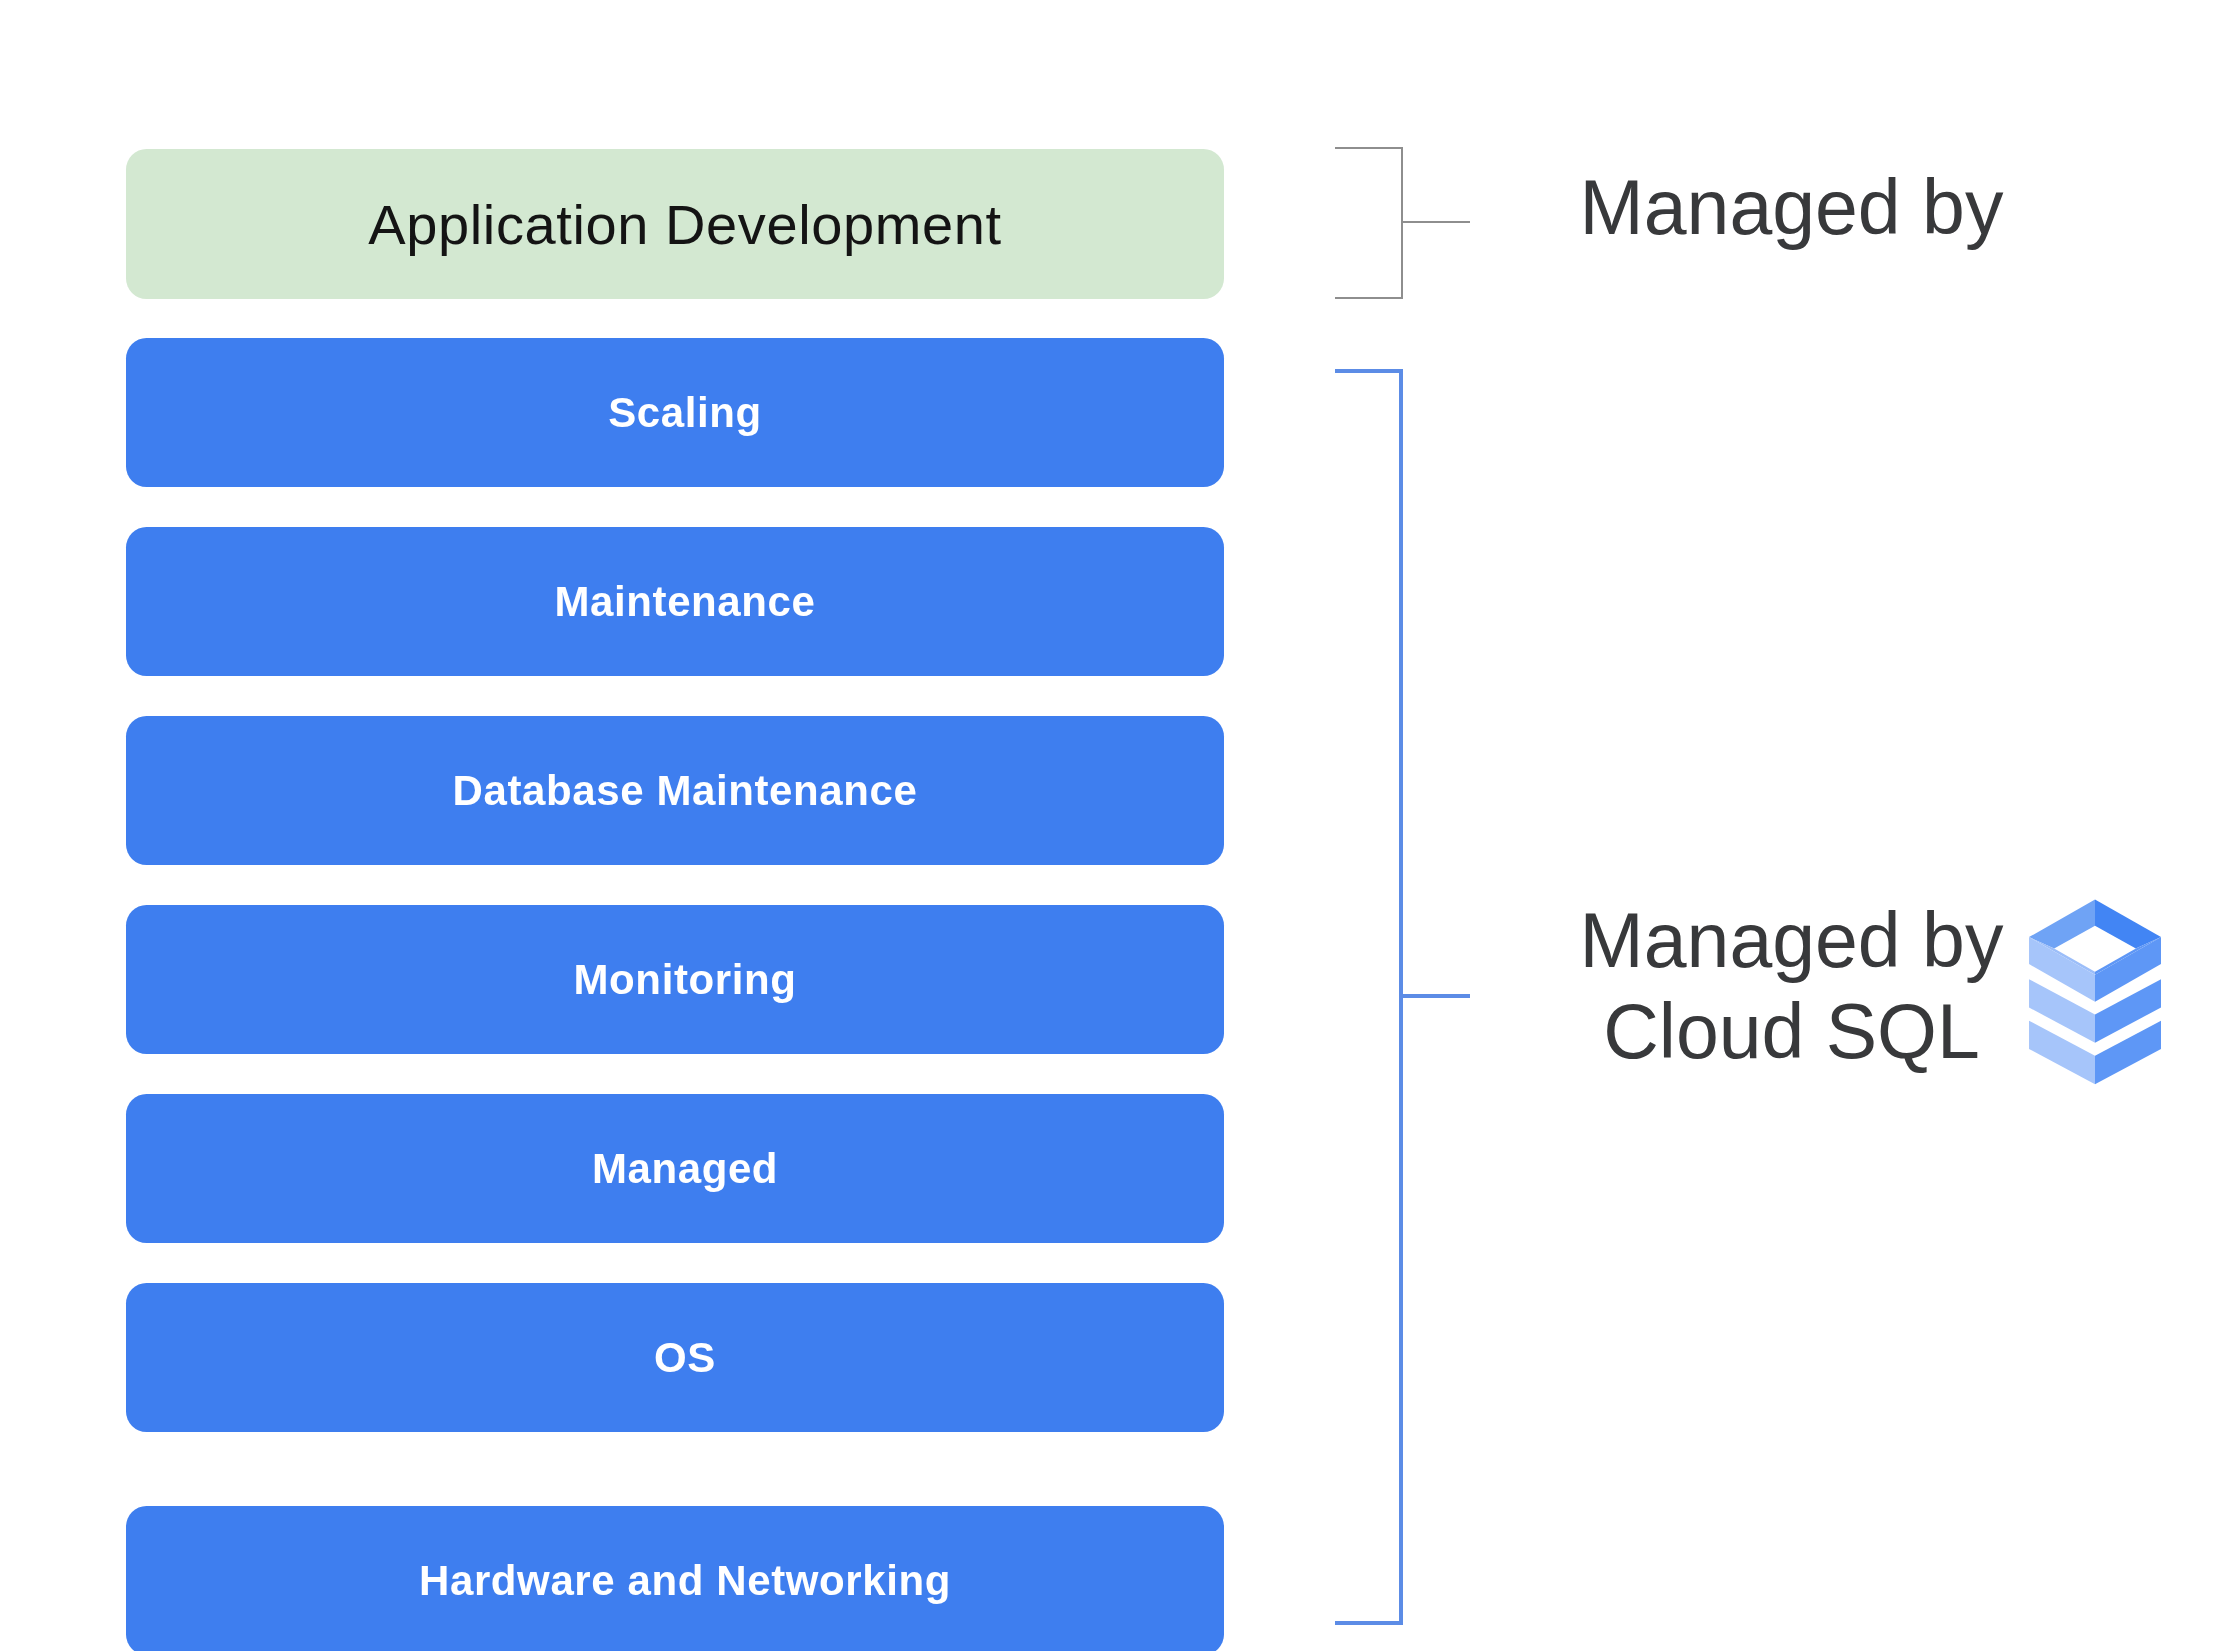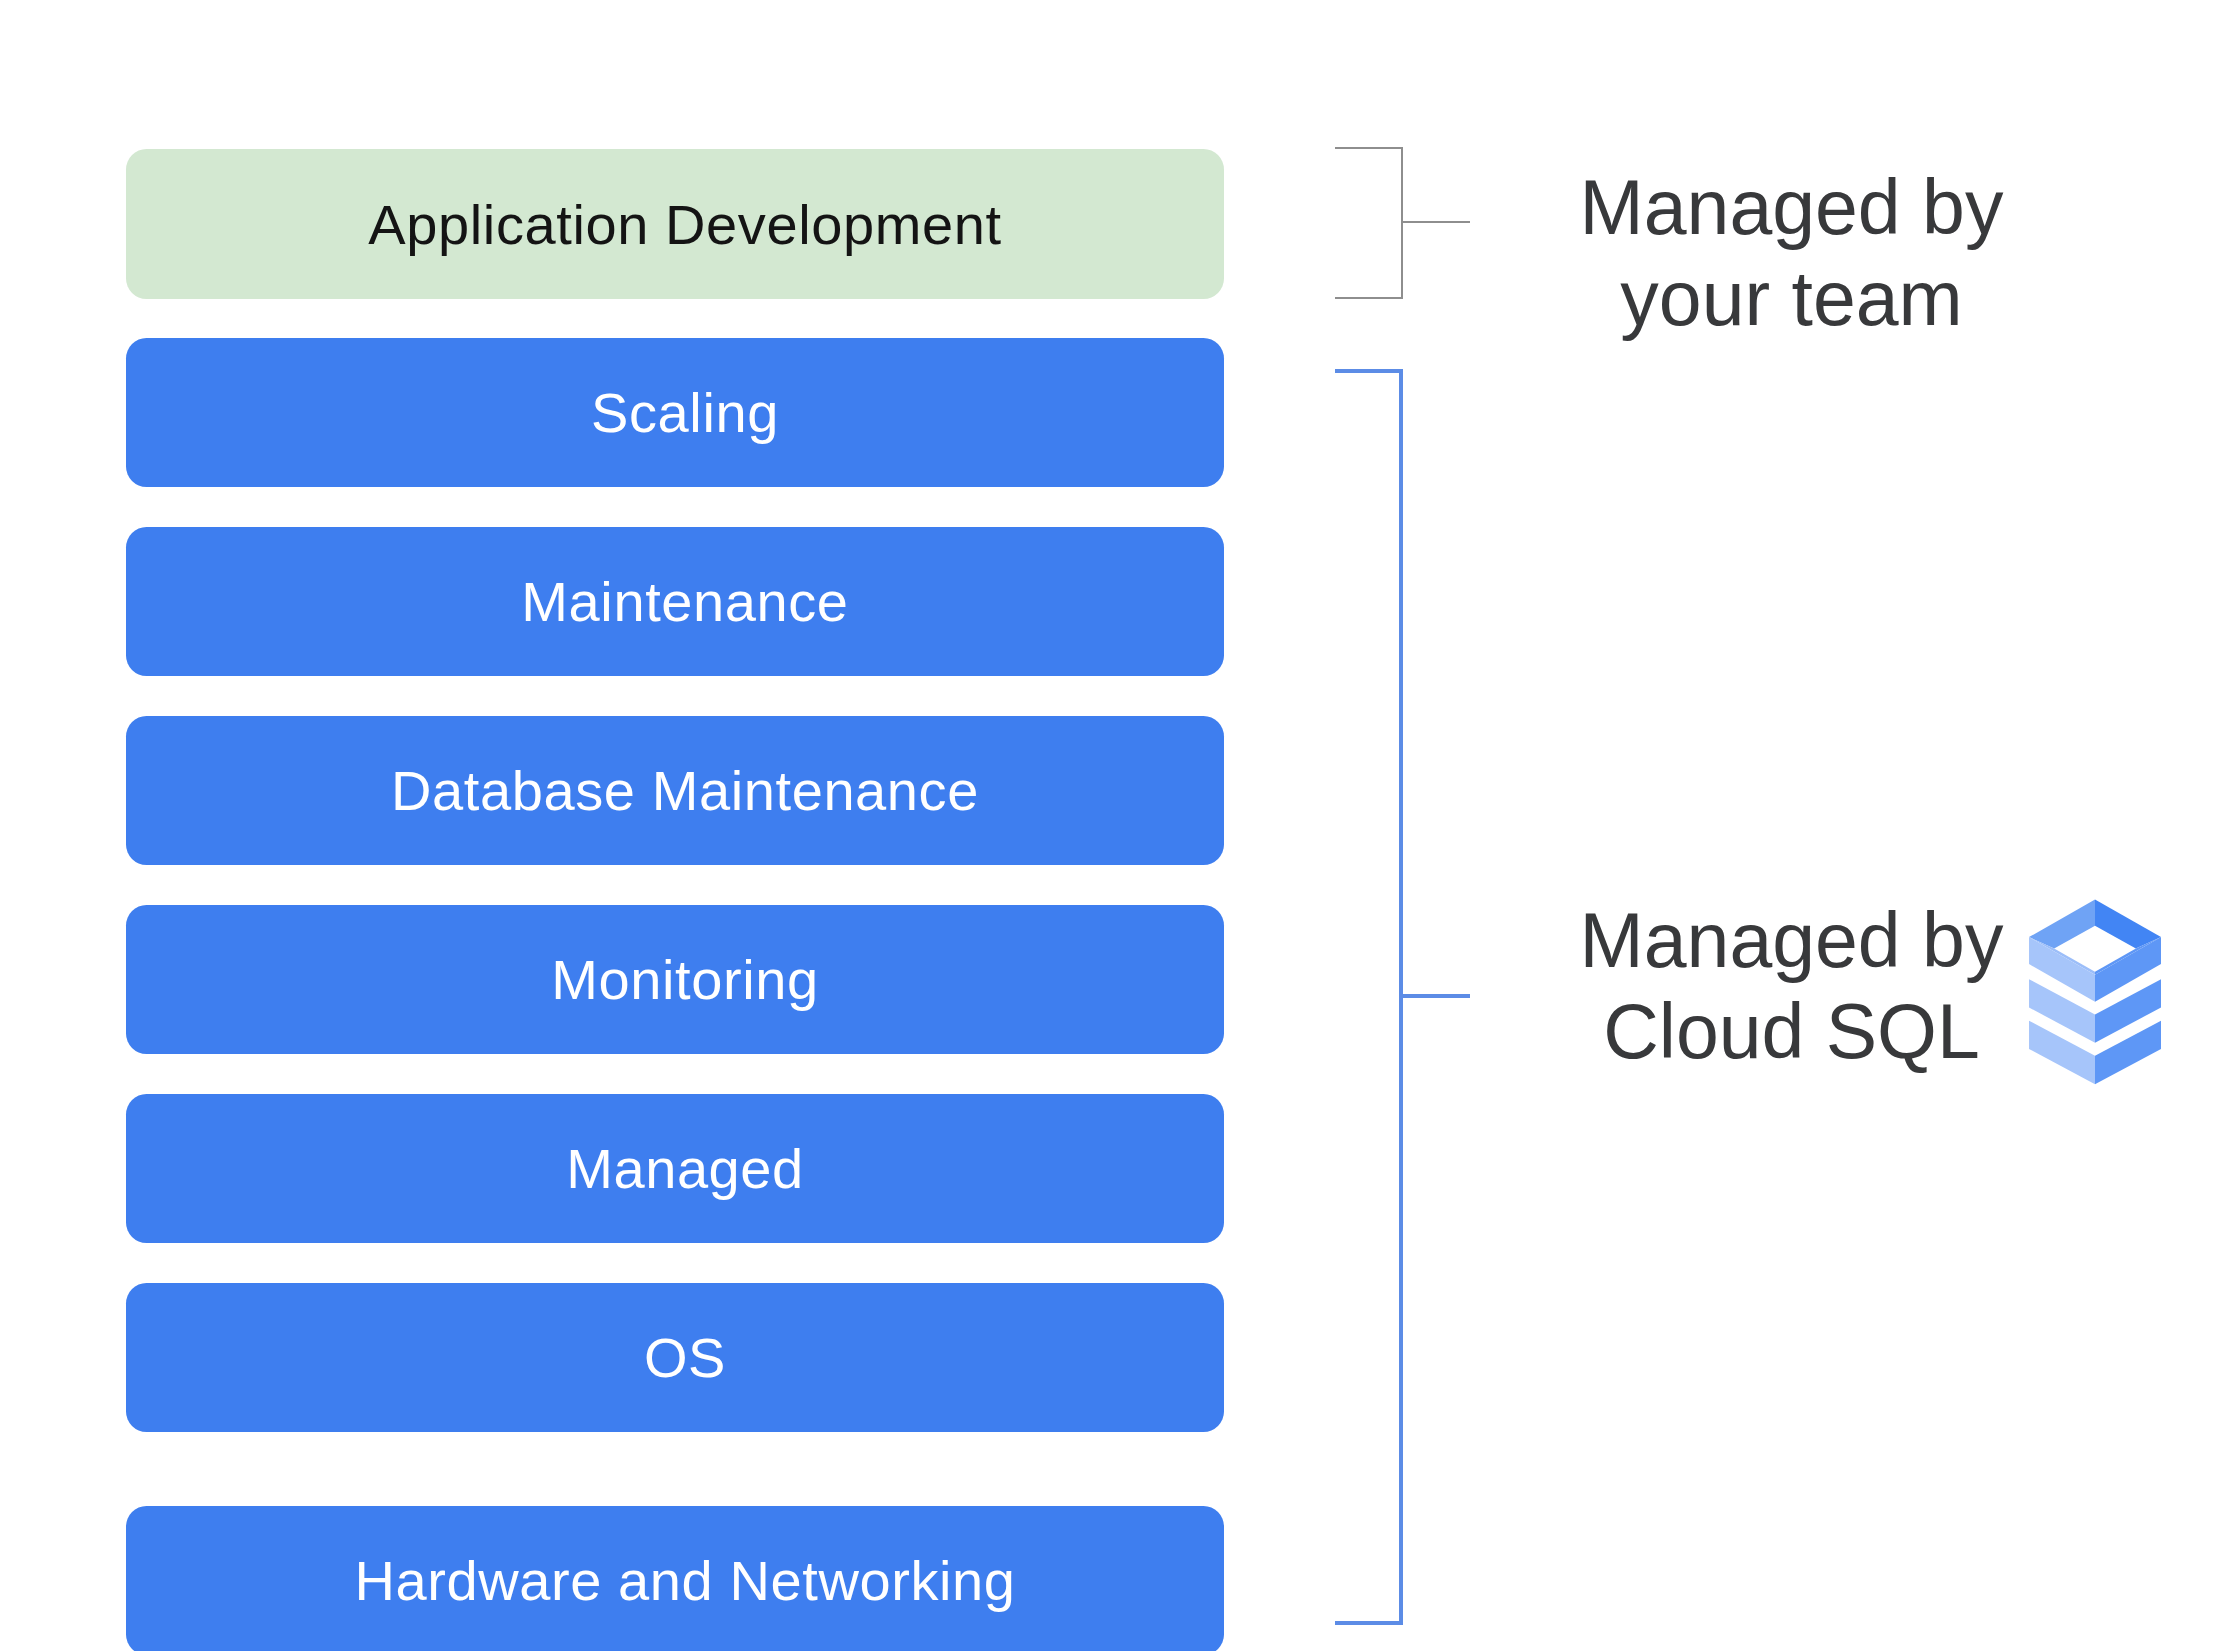--- a/index.html
+++ b/index.html
@@ -9,21 +9,21 @@
     font-family:"Liberation Sans", sans-serif;
   }
   .box {
     position:absolute; left:126px; width:1098px;
     border-radius:20.5px; display:flex; align-items:center; justify-content:center;
     box-sizing:border-box;
     padding-left:20px;
   }
   .box-green { top:149px; height:150px; }
   .box-green .box-label { font-size:56px; font-weight:400; letter-spacing:0.6px; }
-  .box-blue .box-label { font-size:56px; font-weight:400; letter-spacing:0.6px; }
+  .box-blue .box-label { font-size:42px; font-weight:700; letter-spacing:0.6px; }
   .box-label { white-space:nowrap; }
   .bracket-line { position:absolute; }
   .annot {
     position:absolute; width:577px; text-align:center;
     font-size:77px; line-height:91px; font-weight:400;
     white-space:nowrap;
   }
   .sql-icon { position:absolute; left:2024px; top:888px; width:137px; height:200px; }
 </style>
 </head>
@@ -64,21 +64,20 @@
   <div id="gb-b" class="bracket-line" style="left: 1335px; top: 297px; width: 67px; height: 1.9px; background: rgb(142, 142, 142);"></div>
   <div id="gb-m" class="bracket-line" style="left: 1401px; top: 221px; width: 69px; height: 1.9px; background: rgb(142, 142, 142);"></div>
 
   <div id="bb-v" class="bracket-line" style="left: 1399px; top: 369px; width: 3.8px; height: 1256px; background: rgb(92, 140, 230);"></div>
   <div id="bb-t" class="bracket-line" style="left: 1335px; top: 369px; width: 68px; height: 3.8px; background: rgb(92, 140, 230);"></div>
   <div id="bb-b" class="bracket-line" style="left: 1335px; top: 1621px; width: 68px; height: 3.8px; background: rgb(92, 140, 230);"></div>
   <div id="bb-m" class="bracket-line" style="left: 1399px; top: 994px; width: 71px; height: 3.8px; background: rgb(92, 140, 230);"></div>
 
   <div class="annot" id="annot-team" style="left: 1503px; top: 162px; color: rgb(56, 57, 59);">
     <div>Managed by</div>
-    <div>your team</div>
   </div>
 
   <div class="annot" id="annot-sql" style="left: 1503px; top: 895px; color: rgb(56, 57, 59);">
     <div>Managed by</div>
     <div>Cloud SQL</div>
   </div>
 
   <svg class="sql-icon" viewBox="0 0 218 312" aria-hidden="true">
 
     <polygon points="113,15 8,75 48,93 113,57" fill="#6FA3F5"></polygon>

